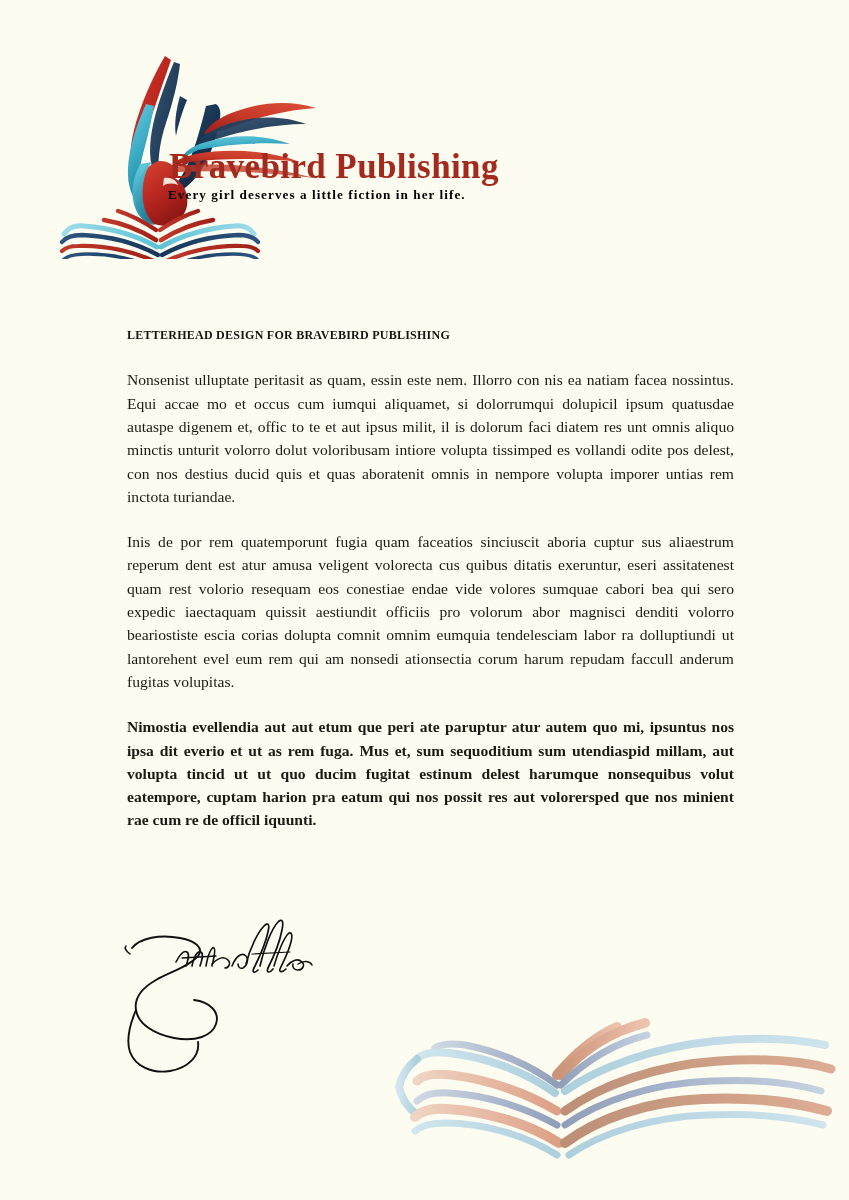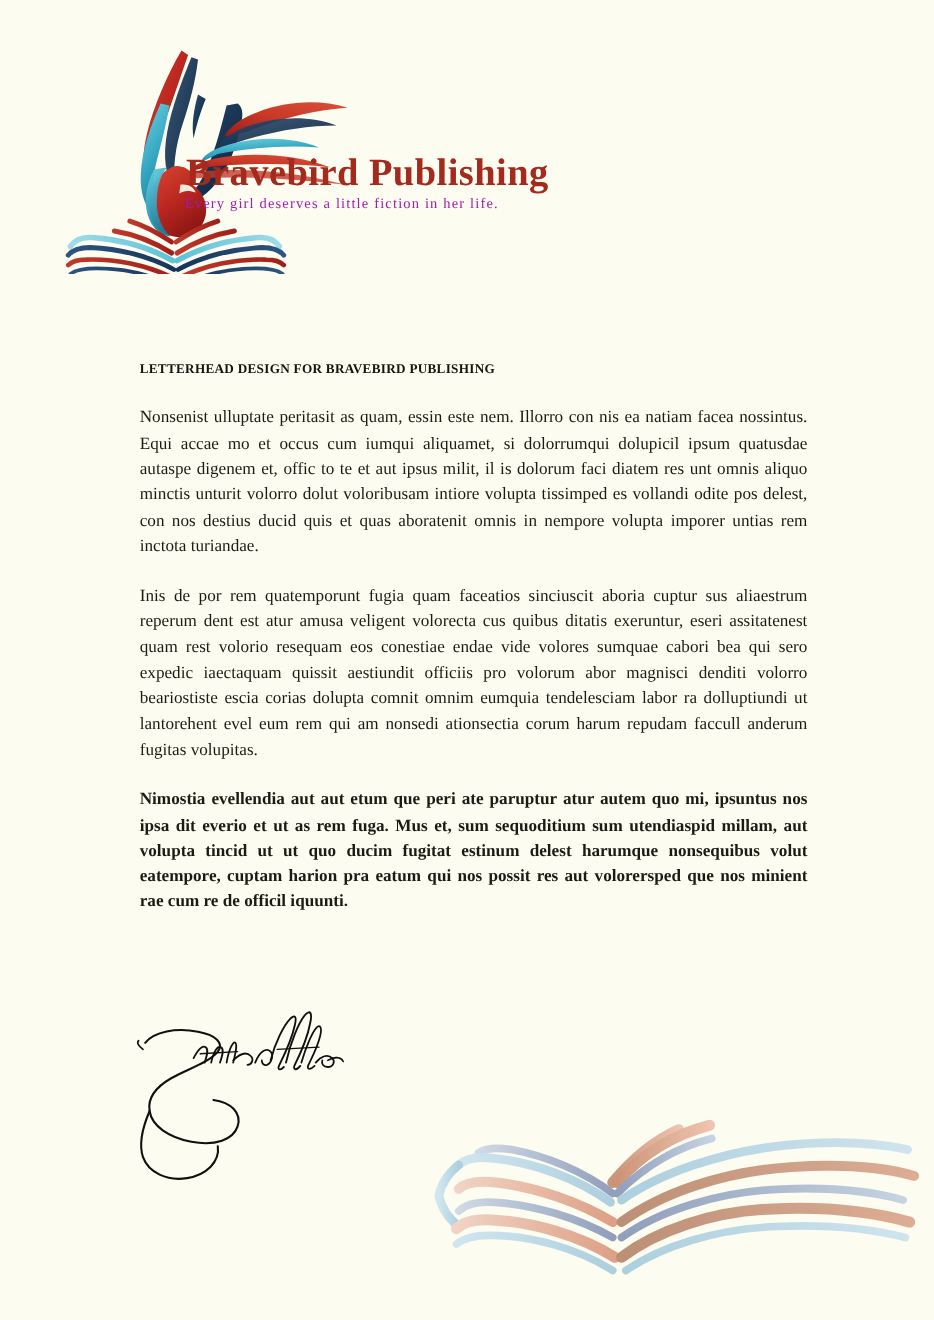--- a/index.html
+++ b/index.html
@@ -19,21 +19,21 @@
     width: 849px;
     height: 1200px;
     background: #fdfcf0;
     overflow: hidden;
   }
 
   
   #letterhead-logo {
     position: absolute;
     left: 28px;
-    top: 34px;
+    top: 44px;
     width: 500px;
     height: 215px;
   }
   #logo-mark {
     position: absolute;
     left: 0;
     top: 0;
     width: 500px;
     height: 215px;
   }
@@ -48,23 +48,23 @@
     color: #a32a1c;
     white-space: nowrap;
     line-height: 1;
   }
   #brand-tagline {
     position: absolute;
     left: 140px;
     top: 144px;
     font-family: "Liberation Serif", "DejaVu Serif", serif;
     font-size: 13.2px;
-    font-weight: 400;
+    font-weight: 700;
     letter-spacing: 1.05px;
-    color: #a21caf;
+    color: #000000;
     white-space: nowrap;
     line-height: 1;
   }
 
   
   #doc-body {
     position: absolute;
     left: 127px;
     top: 328px;
     width: 611px;

